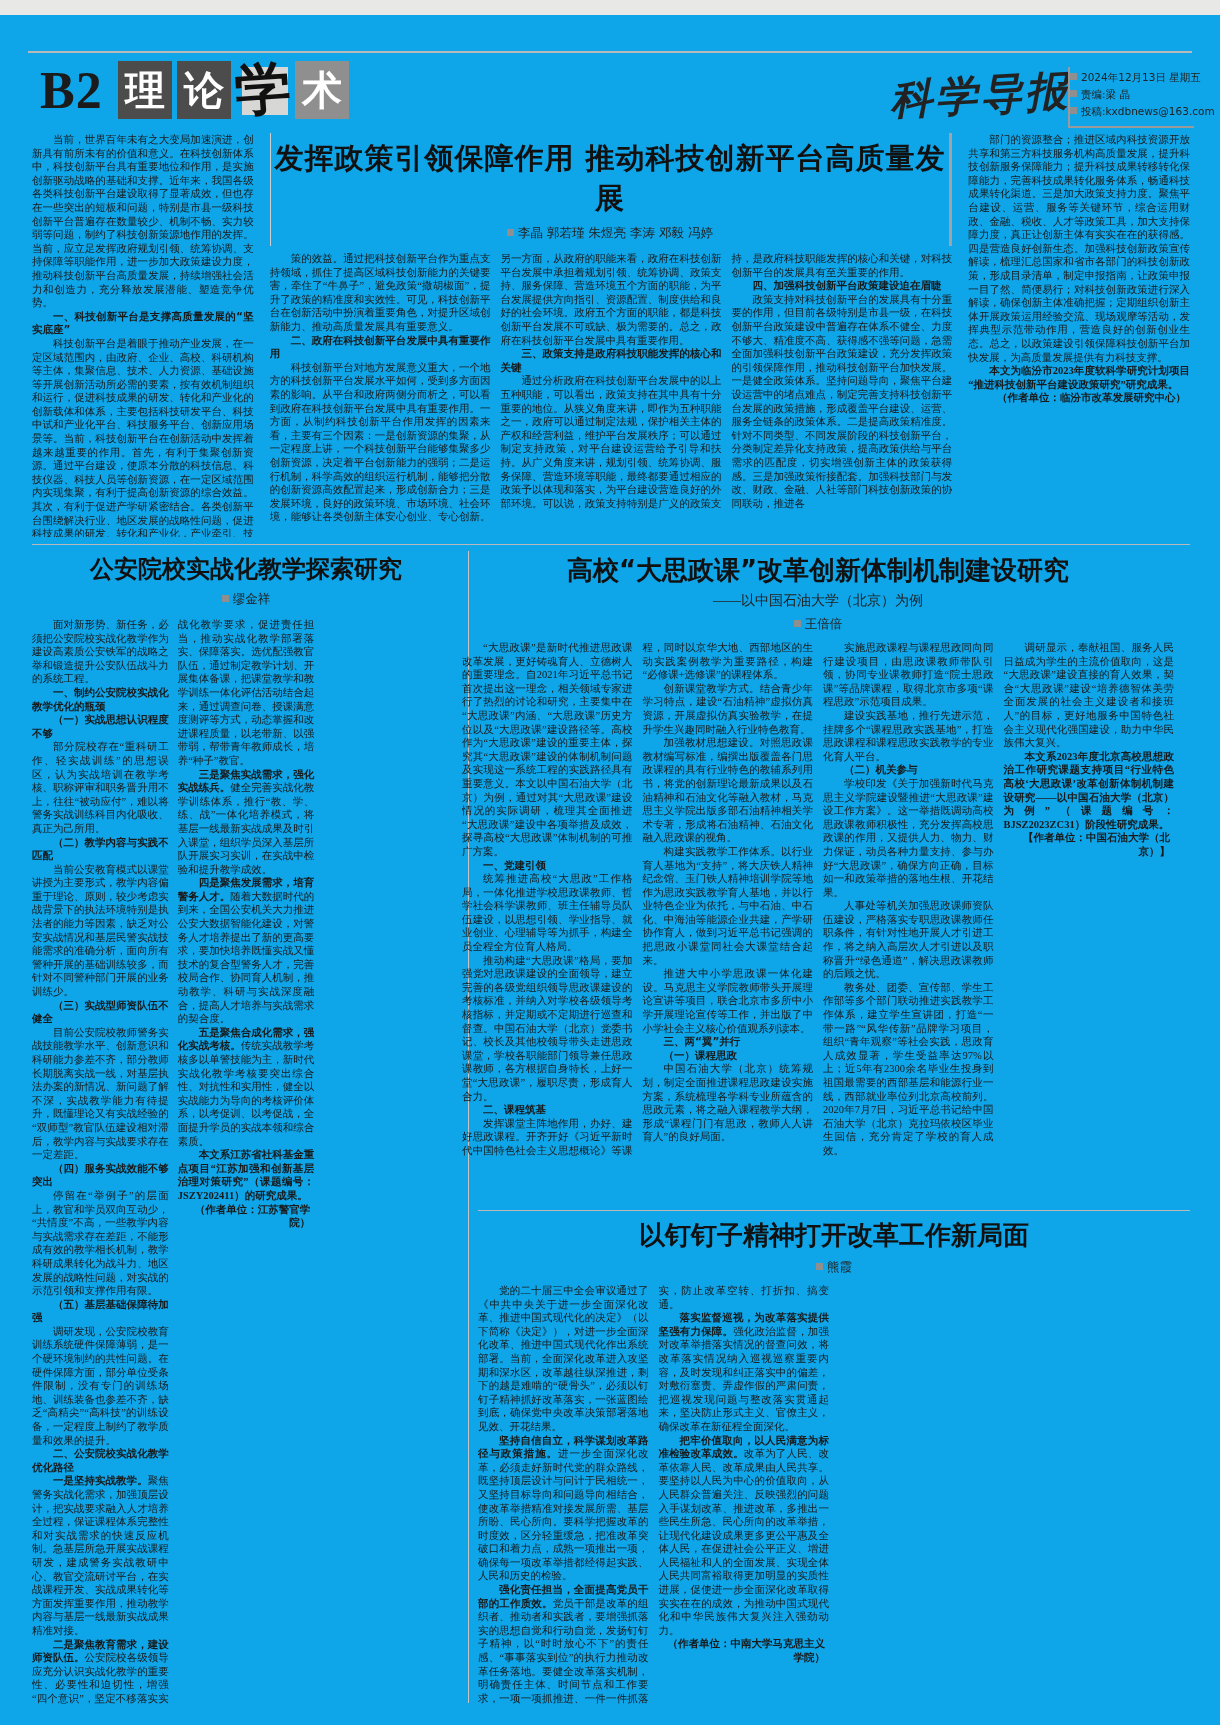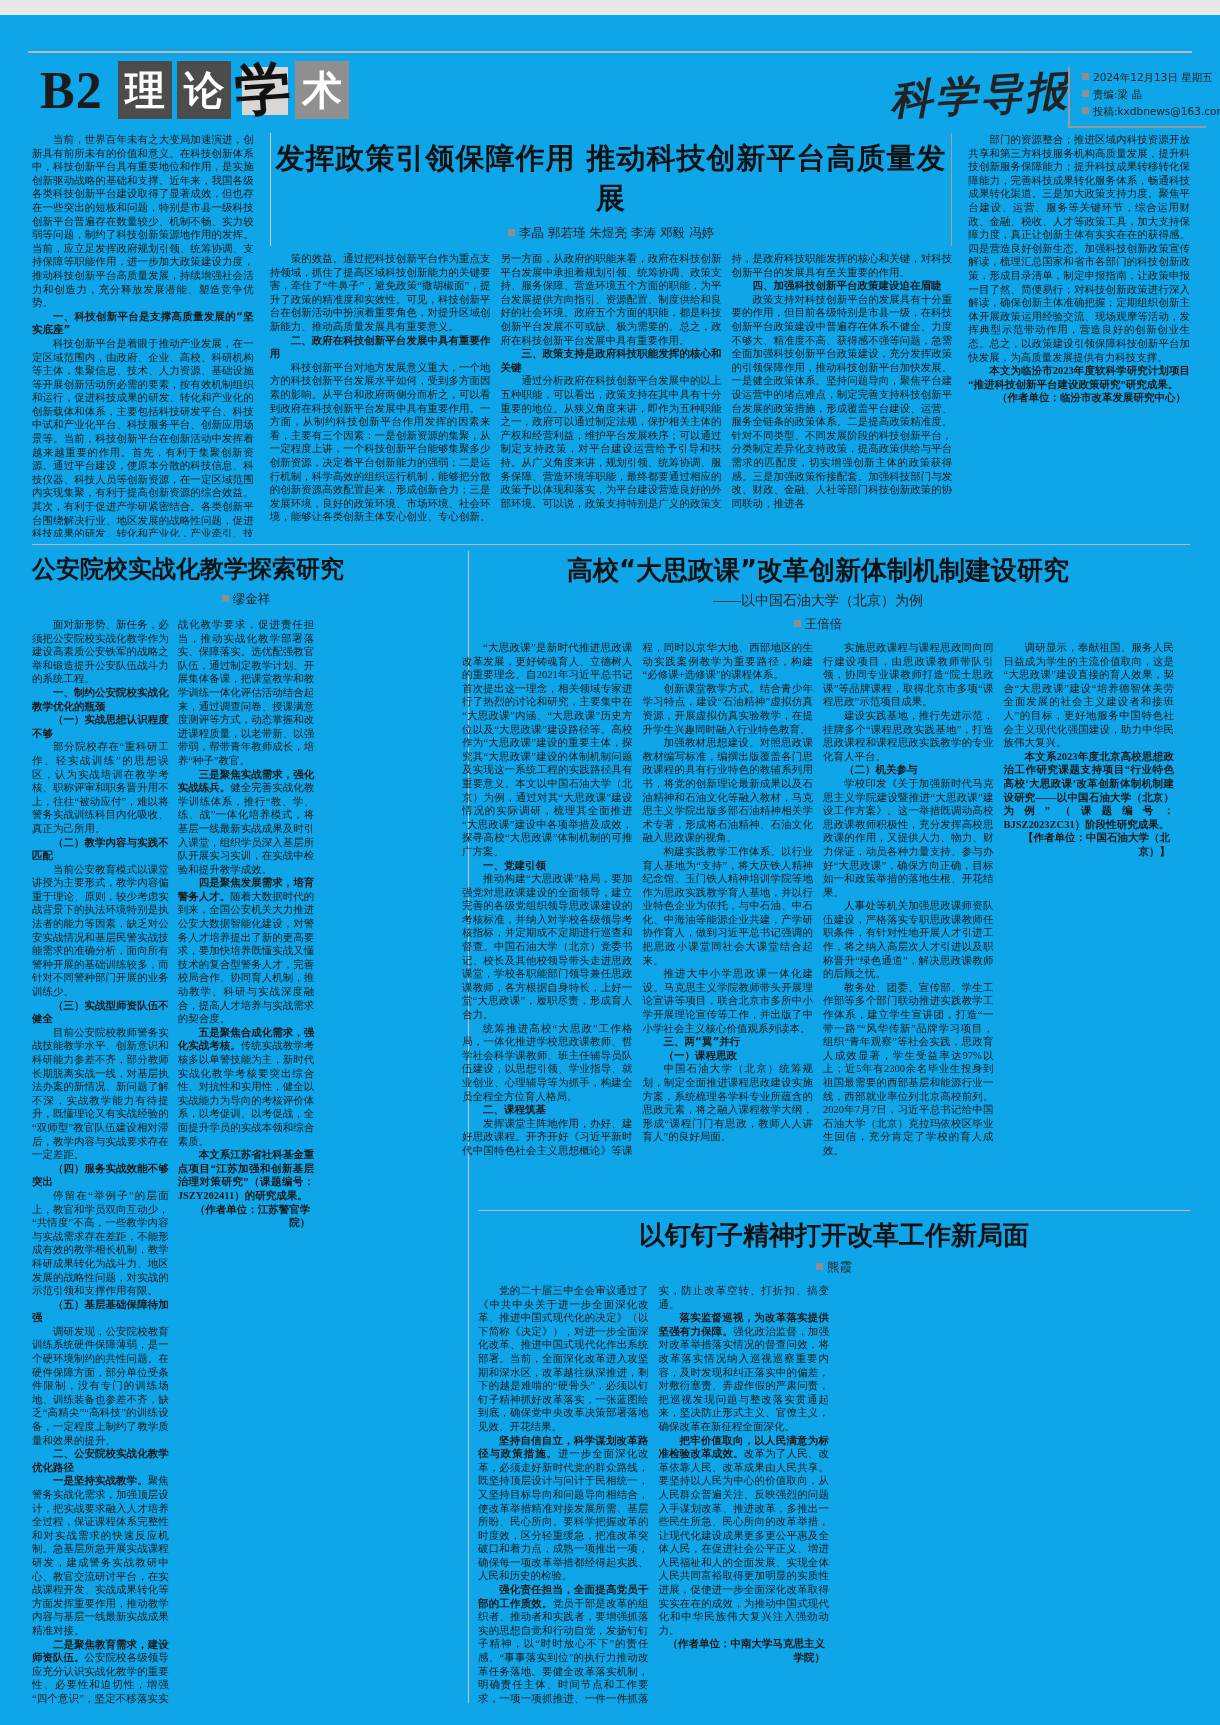--- a/index.html
+++ b/index.html
@@ -14,46 +14,46 @@
           font-family:"DejaVu Sans",sans-serif;font-weight:bold;font-size:40px;color:#fff;}
   .mblock.dark{background:#4c4c4c;}
   .mblock.gray{background:#8f8f8f;}
   .mblock.cal{position:relative;background:transparent;color:#111;}
   .mblock.cal .shadowbox{position:absolute;left:6px;top:6px;width:46px;height:48px;background:#d7d7d5;z-index:0;}
   .mblock.cal .ch{position:relative;z-index:1;font-size:56px;transform:rotate(-4deg);}
   .mast-logo{position:absolute;left:890px;top:52px;width:200px;font-size:42px;font-weight:bold;
              font-style:italic;letter-spacing:3px;transform:rotate(-3deg);color:#222;
              font-family:"DejaVu Serif",serif;}
   .mast-info{position:absolute;left:1068px;top:52px;width:124px;border-left:2px solid #9a9a9a;
-             border-bottom:2px solid #9a9a9a;padding:2px 0 6px 12px;font-size:10.5px;line-height:17px;
+             border-bottom:2px solid #9a9a9a;padding:2px 0 6px 0;font-size:10.5px;line-height:17px;
              font-family:"DejaVu Sans",sans-serif;color:#222;}
   .mast-info .row{white-space:nowrap;}
   .sq{display:inline-block;width:7px;height:7px;background:#8f8f8f;margin-right:4px;vertical-align:1px;}
   
   .coltext{font-size:10.5px;line-height:13.6px;text-align:justify;color:#191919;}
   .coltext p{margin:0;text-indent:2em;}
   .coltext p.h1{font-weight:bold;font-family:"DejaVu Sans",sans-serif;}
   .coltext p.h2{font-weight:bold;}
   .coltext p.note{font-weight:bold;}
   .coltext p.unit{font-weight:bold;text-align:right;text-indent:0;padding-right:4px;}
   .coltext b{font-weight:bold;font-family:"DejaVu Sans",sans-serif;}
   
   .top-section{position:absolute;left:32px;top:118px;width:1158px;height:404px;display:flex;gap:16px;}
   .top-col{width:224px;height:404px;overflow:hidden;}
   .top-mid{width:690px;display:flex;flex-direction:column;}
-  .top-head{border-left:1px solid #cfcfcf;border-right:1px solid #a3a3a3;padding:6px 0 4px 0;}
+  .top-head{border-left:1px solid #cfcfcf;border-right:3px solid #a3a3a3;padding:6px 0 4px 0;}
   .top-title{text-align:center;font-family:"DejaVu Sans",sans-serif;font-weight:bold;
              font-size:29px;letter-spacing:1px;color:#111;}
   .byline{text-align:center;font-size:12.5px;margin-top:6px;color:#222;
           font-family:"DejaVu Sans",sans-serif;}
   .top-midtext{margin-top:6px;height:330px;overflow:hidden;column-count:3;column-gap:10px;column-fill:auto;}
   
   .vrule{position:absolute;left:468px;top:536px;width:1px;height:1152px;background:#c4c4c4;}
   .left-article{position:absolute;left:32px;top:538px;width:428px;}
-  .left-title{text-align:left;font-family:"DejaVu Sans",sans-serif;font-weight:bold;font-size:24px;color:#111;}
+  .left-title{text-align:center;font-family:"DejaVu Sans",sans-serif;font-weight:bold;font-size:24px;color:#111;}
   .left-text{margin-top:10px;height:1088px;overflow:hidden;column-count:3;column-gap:9px;column-fill:auto;
              font-size:10.5px;}
   .right-article{position:absolute;left:462px;top:538px;width:712px;}
   .right-title{text-align:center;font-family:"DejaVu Sans",sans-serif;font-weight:bold;font-size:26px;color:#111;}
   .right-sub{text-align:center;font-size:14px;margin-top:4px;color:#222;}
   .right-text{margin-top:8px;height:520px;overflow:hidden;column-count:4;column-gap:10px;column-fill:auto;}
   .bottom-article{position:absolute;left:478px;top:1203px;width:712px;}
   .bottom-title{text-align:center;font-family:"DejaVu Sans",sans-serif;font-weight:bold;font-size:26px;color:#111;}
   .bottom-text{margin-top:8px;height:432px;overflow:hidden;column-count:4;column-gap:10px;column-fill:auto;}
 </style>
@@ -138,22 +138,22 @@
       </div>
   </div>
 
   <div class="right-article">
     <div class="right-title">高校“大思政课”改革创新体制机制建设研究</div>
     <div class="right-sub">——以中国石油大学（北京）为例</div>
     <div class="byline"><span class="sq"></span><span>王倍倍</span></div>
     <div class="right-text coltext">
         <p class="p">“大思政课”是新时代推进思政课改革发展，更好铸魂育人、立德树人的重要理念。自2021年习近平总书记首次提出这一理念，相关领域专家进行了热烈的讨论和研究，主要集中在“大思政课”内涵、“大思政课”历史方位以及“大思政课”建设路径等。高校作为“大思政课”建设的重要主体，探究其“大思政课”建设的体制机制问题及实现这一系统工程的实践路径具有重要意义。本文以中国石油大学（北京）为例，通过对其“大思政课”建设情况的实际调研，梳理其全面推进“大思政课”建设中各项举措及成效，探寻高校“大思政课”体制机制的可推广方案。</p>
         <p class="h1">一、党建引领</p>
+        <p class="p">统筹推进高校“大思政”工作格局，一体化推进学校思政课教师、哲学社会科学课教师、班主任辅导员队伍建设，以思想引领、学业指导、就业创业、心理辅导等为抓手，构建全员全程全方位育人格局。</p>
         <p class="p">推动构建“大思政课”格局，要加强党对思政课建设的全面领导，建立完善的各级党组织领导思政课建设的考核标准，并纳入对学校各级领导考核指标，并定期或不定期进行巡查和督查。中国石油大学（北京）党委书记、校长及其他校领导带头走进思政课堂，学校各职能部门领导兼任思政课教师，各方根据自身特长，上好一堂“大思政课”，履职尽责，形成育人合力。</p>
-        <p class="p">统筹推进高校“大思政”工作格局，一体化推进学校思政课教师、哲学社会科学课教师、班主任辅导员队伍建设，以思想引领、学业指导、就业创业、心理辅导等为抓手，构建全员全程全方位育人格局。</p>
         <p class="h1">二、课程筑基</p>
         <p class="p">发挥课堂主阵地作用，办好、建好思政课程。开齐开好《习近平新时代中国特色社会主义思想概论》等课程，同时以京华大地、西部地区的生动实践案例教学为重要路径，构建“必修课+选修课”的课程体系。</p>
         <p class="p">创新课堂教学方式。结合青少年学习特点，建设“石油精神”虚拟仿真资源，开展虚拟仿真实验教学，在提升学生兴趣同时融入行业特色教育。</p>
         <p class="p">加强教材思想建设。对照思政课教材编写标准，编撰出版覆盖各门思政课程的具有行业特色的教辅系列用书，将党的创新理论最新成果以及石油精神和石油文化等融入教材，马克思主义学院出版多部石油精神相关学术专著，形成将石油精神、石油文化融入思政课的视角。</p>
         <p class="p">构建实践教学工作体系。以行业育人基地为“支持”，将大庆铁人精神纪念馆、玉门铁人精神培训学院等地作为思政实践教学育人基地，并以行业特色企业为依托，与中石油、中石化、中海油等能源企业共建，产学研协作育人，做到习近平总书记强调的把思政小课堂同社会大课堂结合起来。</p>
         <p class="p">推进大中小学思政课一体化建设。马克思主义学院教师带头开展理论宣讲等项目，联合北京市多所中小学开展理论宣传等工作，并出版了中小学社会主义核心价值观系列读本。</p>
         <p class="h1">三、两“翼”并行</p>
         <p class="h2">（一）课程思政</p>
         <p class="p">中国石油大学（北京）统筹规划，制定全面推进课程思政建设实施方案，系统梳理各学科专业所蕴含的思政元素，将之融入课程教学大纲，形成“课程门门有思政，教师人人讲育人”的良好局面。</p>
         <p class="p">实施思政课程与课程思政同向同行建设项目，由思政课教师带队引领，协同专业课教师打造“院士思政课”等品牌课程，取得北京市多项“课程思政”示范项目成果。</p>

